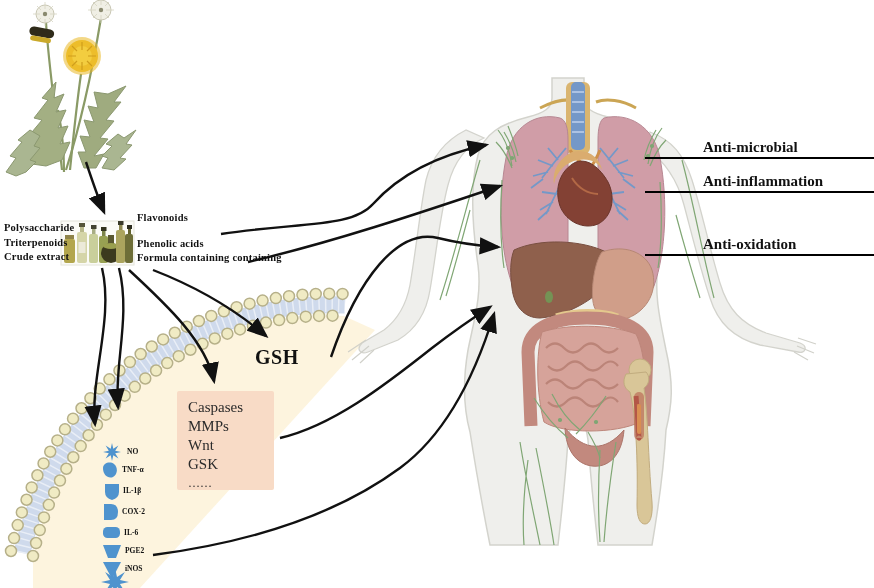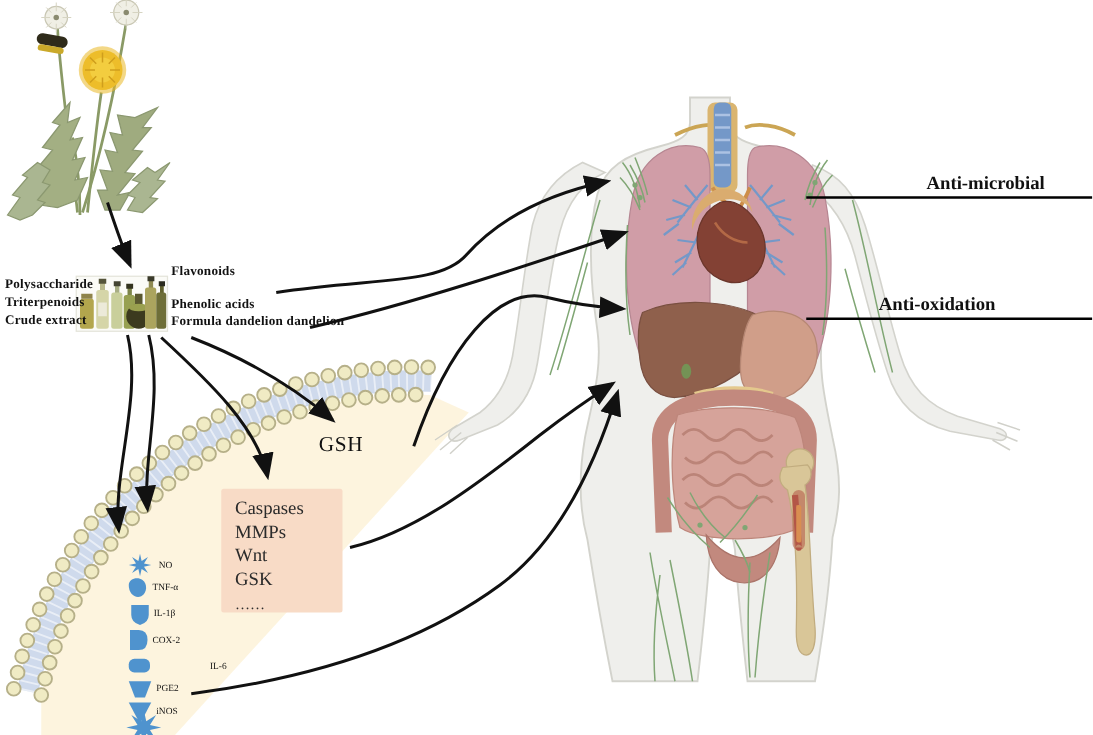--- a/index.html
+++ b/index.html
@@ -1,24 +1,24 @@
 <!DOCTYPE html>
 <html><head>
 <meta charset="utf-8">
 <style>
   html,body{margin:0;padding:0;background:#fff;}
   .stage{position:relative;width:874px;height:588px;background:#ffffff;overflow:hidden;
          font-family:"Liberation Serif","DejaVu Serif",serif;color:#111;}
   .art{position:absolute;left:0;top:0;width:874px;height:588px;}
   .abs{position:absolute;}
   .compound{font-size:10.5px;font-weight:bold;white-space:nowrap;letter-spacing:.2px;text-align:right;}
-  .gsh{font-size:17px;font-weight:normal;letter-spacing:.5px;}
+  .gsh{font-size:20px;font-weight:bold;letter-spacing:.5px;}
   .sigbox{background:#f8dbc6;border-radius:2px;padding:7px 20px 4px 11px;box-sizing:border-box;}
   .sigbox .sigline{font-size:15px;line-height:19px;color:#2b2b2b;white-space:nowrap;}
-  .cyt-label{font-size:7.5px;font-weight:normal;white-space:nowrap;}
+  .cyt-label{font-size:7.5px;font-weight:bold;white-space:nowrap;}
   .effect-row{position:absolute;left:645px;right:0;border-bottom:2.5px solid #000;padding-bottom:2px;}
   .effect-label{margin-left:58px;font-size:15px;font-weight:bold;line-height:16px;white-space:nowrap;}
 </style>
 </head>
 <body>
 
 <div class="stage">
 
 <svg class="art" viewBox="0 0 874 588">
   <defs>
@@ -219,40 +219,43 @@
     <path d="M 153,555 C 245,543 332,518 400,468 C 438,440 470,392 494,314" marker-end="url(#ah)"></path>
   </g>
 </svg>
 
 <div class="abs compound" style="left:4px;top:222px;">Polysaccharide</div>
 <div class="abs compound" style="left:4px;top:237px;">Triterpenoids</div>
 <div class="abs compound" style="left:4px;top:251px;">Crude extract</div>
 
 <div class="abs compound" style="left:137px;top:212px;">Flavonoids</div>
 <div class="abs compound" style="left:137px;top:238px;">Phenolic acids</div>
-<div class="abs compound" style="left:137px;top:252px;">Formula dandelion dandelion</div>
+<div class="abs compound" style="left:137px;top:252px;">Formula containing containing</div>
 
 <div class="abs gsh" style="left:255px;top:346px;">GSH</div>
 
 <div class="abs sigbox" style="left:177px;top:391px;width:97px;height:99px;">
   <div class="sigline">Caspases</div>
   <div class="sigline">MMPs</div>
   <div class="sigline">Wnt</div>
   <div class="sigline">GSK</div>
   <div class="sigline" style="font-size:12px;">……</div>
 </div>
 
 <div class="abs cyt-label" style="left:127px;top:447px;">NO</div>
 <div class="abs cyt-label" style="left:122px;top:465px;">TNF-α</div>
 <div class="abs cyt-label" style="left:123px;top:486px;">IL-1β</div>
 <div class="abs cyt-label" style="left:122px;top:507px;">COX-2</div>
-<div class="abs cyt-label" style="left:124px;top:528px;margin-left:44px;">IL-6</div>
+<div class="abs cyt-label" style="left:124px;top:528px;">IL-6</div>
 <div class="abs cyt-label" style="left:125px;top:546px;">PGE2</div>
 <div class="abs cyt-label" style="left:125px;top:564px;">iNOS</div>
 
-<div class="effect-row" style="top:139px;text-align:center;">
+<div class="effect-row" style="top:139px;">
   <div class="effect-label">Anti-microbial</div>
+</div>
+<div class="effect-row" style="top:173px;">
+  <div class="effect-label">Anti-inflammation</div>
 </div>
 <div class="effect-row" style="top:208px;margin-top:28px;">
   <div class="effect-label">Anti-oxidation</div>
 </div>
 
 </div>
 
 </body></html>

